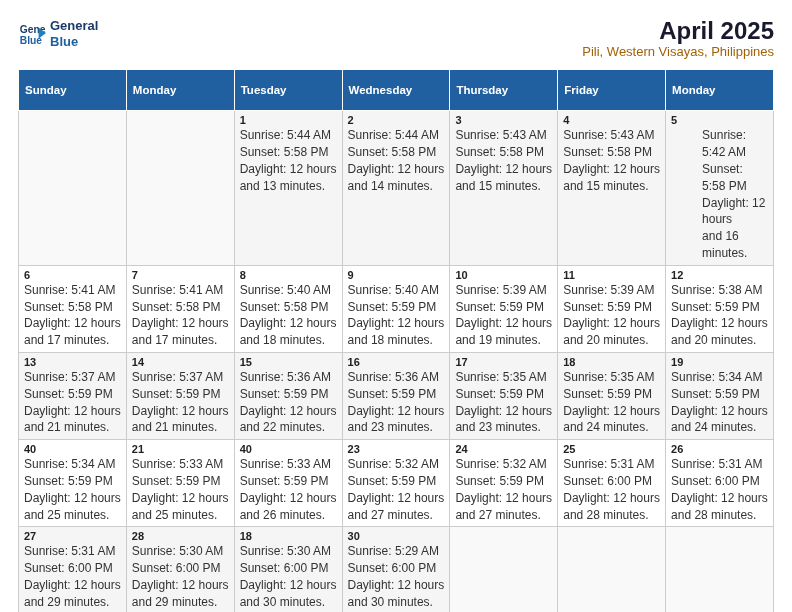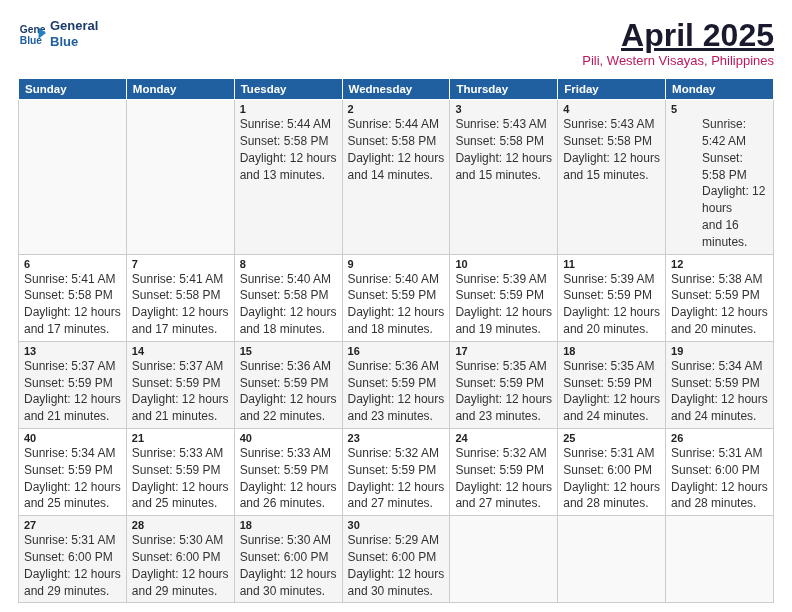--- a/index.html
+++ b/index.html
@@ -29,41 +29,40 @@
       gap: 4px;
     }
     .logo-icon {
       width: 28px;
       height: 28px;
     }
     .title-block {
       text-align: right;
     }
     .month-title {
-      font-size: 32px;
+      font-size: 24px;
       font-weight: bold;
       color: #1a1a2e;
       line-height: 1.1;
-      text-decoration: underline;
     }
     .location {
       font-size: 13px;
-      color: #be185d;
+      color: #a16207;
     }
     .calendar {
       width: 100%;
       border-collapse: collapse;
       flex: 1;
     }
     .calendar th {
       background: #2060a0;
       color: #fff;
       font-size: 11.5px;
       font-weight: bold;
-      padding: 4px 6px;
+      padding: 14px 6px;
       text-align: left;
       border: 1px solid #fff;
     }
     .calendar td {
       border: 1px solid #ccc;
       vertical-align: top;
       padding: 3px 5px;
       font-size: 9.5px;
       color: #222;
       width: calc(100% / 7);

